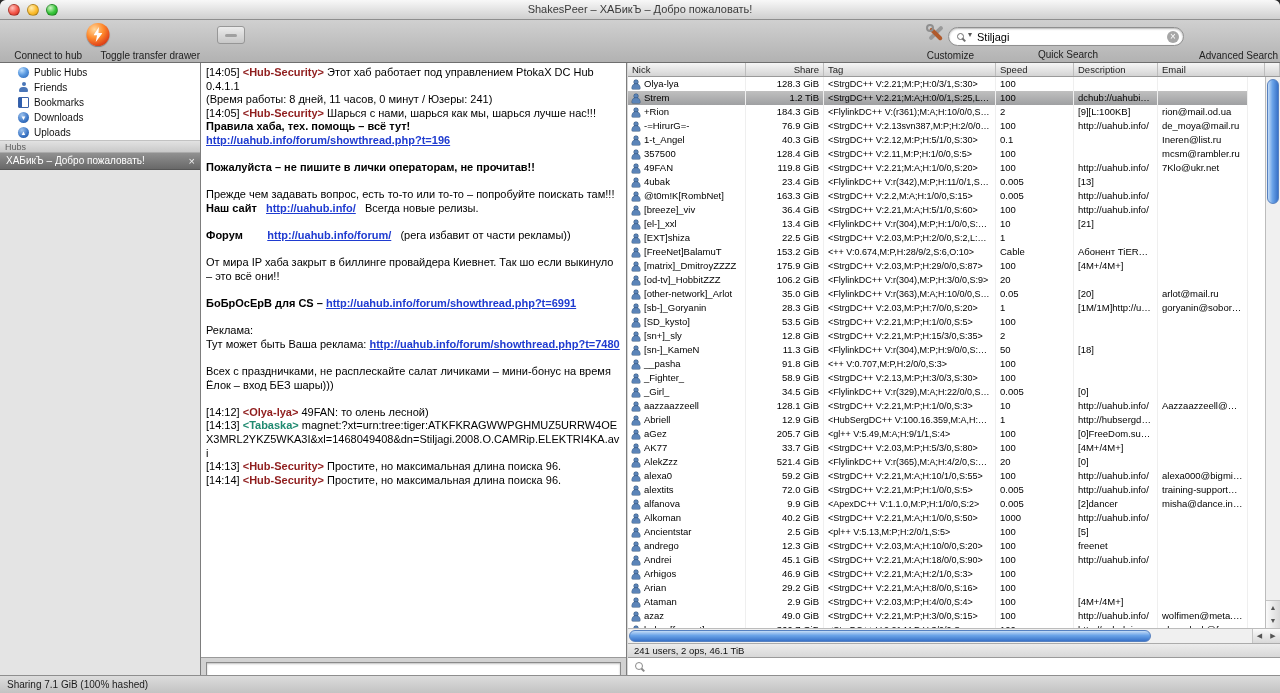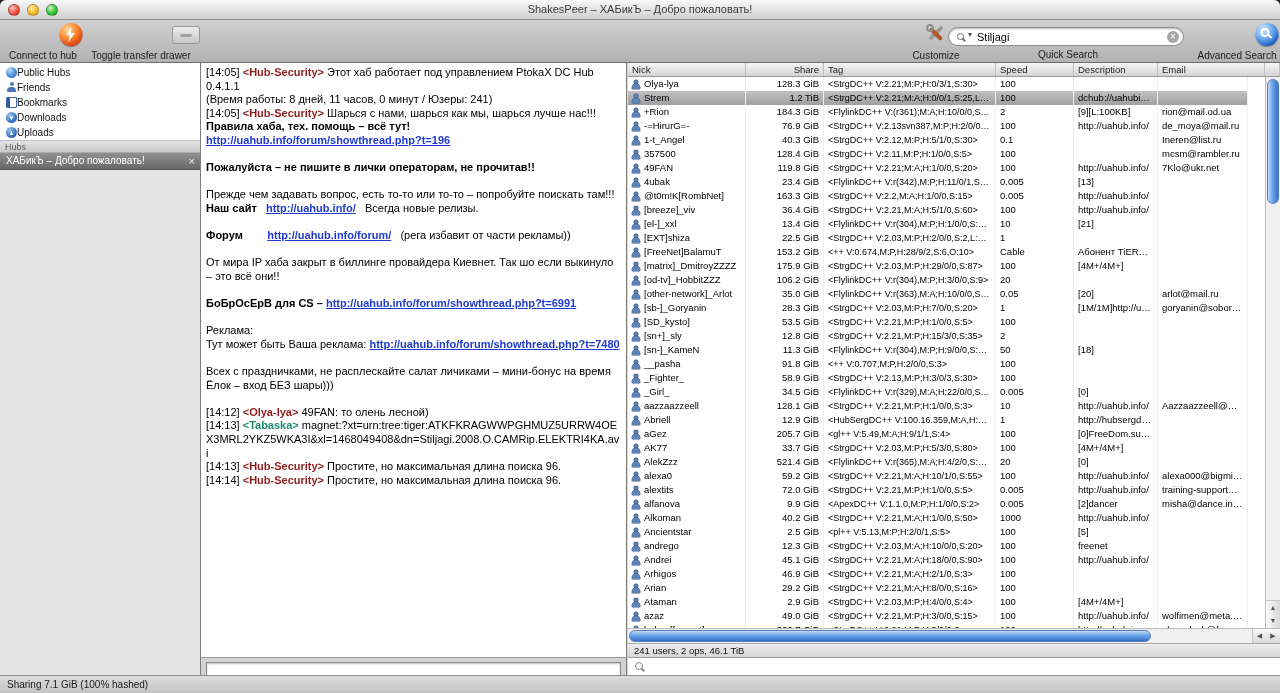--- a/index.html
+++ b/index.html
@@ -15,21 +15,21 @@
   .traffic { position:absolute; left:8px; top:4px; display:flex; gap:7px; }
   .light { width:12px; height:12px; border-radius:50%; border:1px solid rgba(0,0,0,.25); }
   .light.red    { background:radial-gradient(circle at 35% 30%, #ffc2bd, #f3574a 55%, #c9271c); }
   .light.yellow { background:radial-gradient(circle at 35% 30%, #ffedb3, #fdbd2e 55%, #d89b12); }
   .light.green  { background:radial-gradient(circle at 35% 30%, #d2f5c8, #37c53a 55%, #1f9c22); }
   .title { text-align:center; font-size:11px; line-height:19px; color:#3a3a3a; }
 
   
   .toolbar { position:absolute; top:20px; left:0; right:0; height:43px;
              background:linear-gradient(#d0d0d0,#b2b2b2); border-bottom:1px solid #6e6e6e; }
-  .tb-btn { position:absolute; top:2px; height:40px; text-align:center; cursor:default; }
+  .tb-btn { position:absolute; top:2px; height:40px; text-align:right; cursor:default; }
   .tb-label { position:absolute; bottom:1px; left:0; right:0; font-size:10px; color:#222; white-space:nowrap; }
   .tb-ic { position:absolute; top:1px; left:50%; transform:translateX(-50%); }
 
   .ball { width:23px; height:23px; border-radius:50%; display:inline-block; position:relative; }
   .ball.orange { background:radial-gradient(circle at 35% 28%, #ffd9a0, #ff8c2e 40%, #e2471a 72%, #a32608); box-shadow:0 1px 1px rgba(0,0,0,.35); }
   .bolt { position:absolute; left:7px; top:4px; width:9px; height:15px; background:#fff;
           clip-path:polygon(60% 0, 0 55%, 40% 55%, 25% 100%, 100% 40%, 55% 40%); }
   .drawer-icon { width:28px; height:18px; margin-top:3px; display:inline-block; border:1px solid #8f8f8f;
                  border-radius:3px; background:linear-gradient(#f2f2f2,#c9c9c9); position:relative; opacity:.85; }
   .drawer-icon::after { content:""; position:absolute; left:7px; top:7px; width:12px; height:3px;
@@ -48,21 +48,21 @@
   .menu-arrow { position:absolute; left:19px; top:2px; font-size:8px; color:#555; }
   .search-box input { position:absolute; left:28px; top:1px; width:186px; height:15px; border:none; outline:none;
                       font-family:"Liberation Sans",sans-serif; font-size:11px; color:#000; background:transparent; }
   .clear-btn { position:absolute; right:4px; top:3px; width:12px; height:12px; border-radius:50%;
                background:#a6a6a6; color:#fff; font-size:10px; line-height:12px; text-align:center; }
 
   
   .sidebar { position:absolute; left:0; top:63px; width:201px; bottom:18px;
              background:#e4e4e4; border-right:1px solid #7d7d7d; }
   .sidebar-nav { background:#fff; padding-top:2px; height:77px; }
-  .sb-item { display:flex; align-items:center; height:15px; padding-left:6px; font-size:10px; color:#111; }
+  .sb-item { display:flex; align-items:center; gap:5px; height:15px; padding-left:18px; font-size:10px; color:#111; }
   .sb-ic { width:11px; height:11px; display:inline-flex; align-items:center; justify-content:center; position:relative; flex:0 0 11px; }
   .globe-icon { background:radial-gradient(circle at 35% 30%, #bfe0ff, #5b9ae0 45%, #2560b4); border-radius:50%; }
   .friends-icon::before { content:""; position:absolute; left:3.5px; top:0; width:4px; height:4px; border-radius:50%; background:#4a76b8; }
   .friends-icon::after  { content:""; position:absolute; left:1px; top:4.5px; width:9px; height:5.5px; border-radius:4px 4px 1px 1px; background:#4a76b8; }
   .bookmarks-icon { background:linear-gradient(90deg,#2f5fae 0 3px,#fff 3px); border:1px solid #3a62a8; border-radius:1px; }
   .downloads-icon, .uploads-icon { background:radial-gradient(circle at 35% 30%, #9cc2ee, #3a74c4 60%, #1d4f96); border-radius:50%; color:#fff; }
   .downloads-icon::after { content:"▼"; font-size:6px; color:#fff; }
   .uploads-icon::after   { content:"▲"; font-size:6px; color:#fff; }
   .sb-section { height:13px; background:linear-gradient(#e2e2e2,#c9c9c9); border-top:1px solid #c2c2c2;
                 border-bottom:1px solid #ababab; font-size:9px; color:#5f5f5f; padding-left:5px; line-height:12px; }

